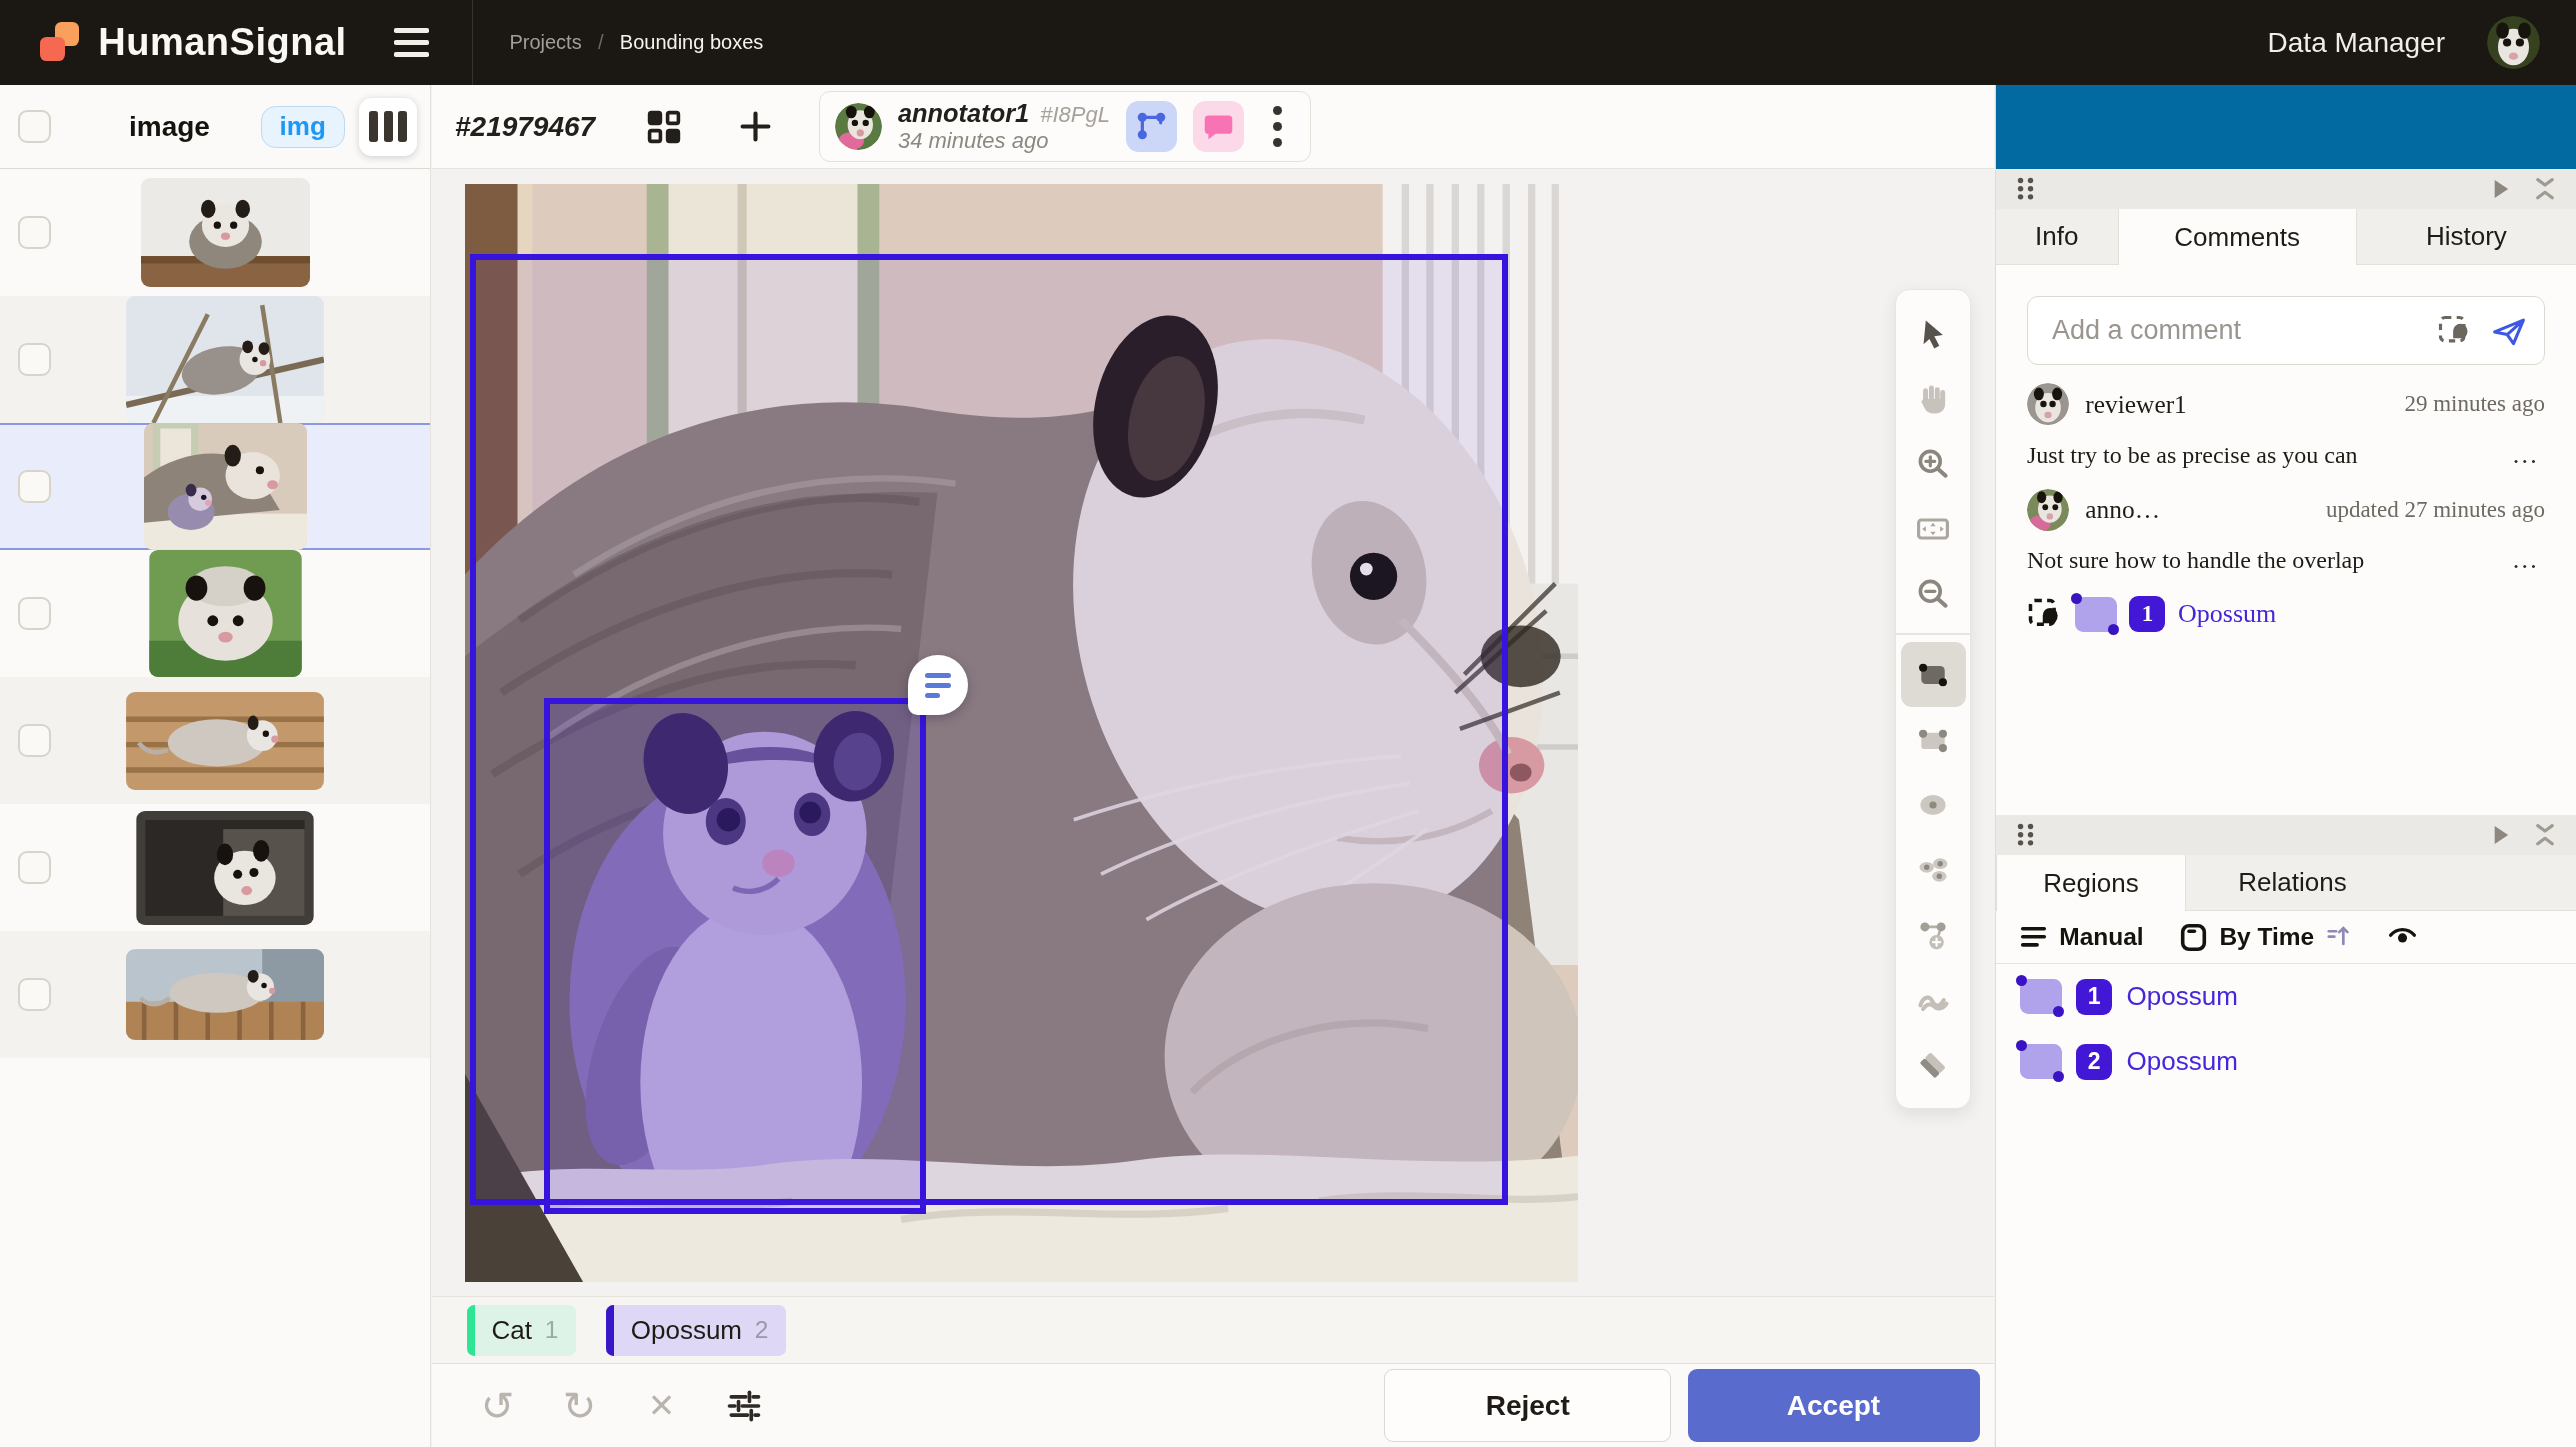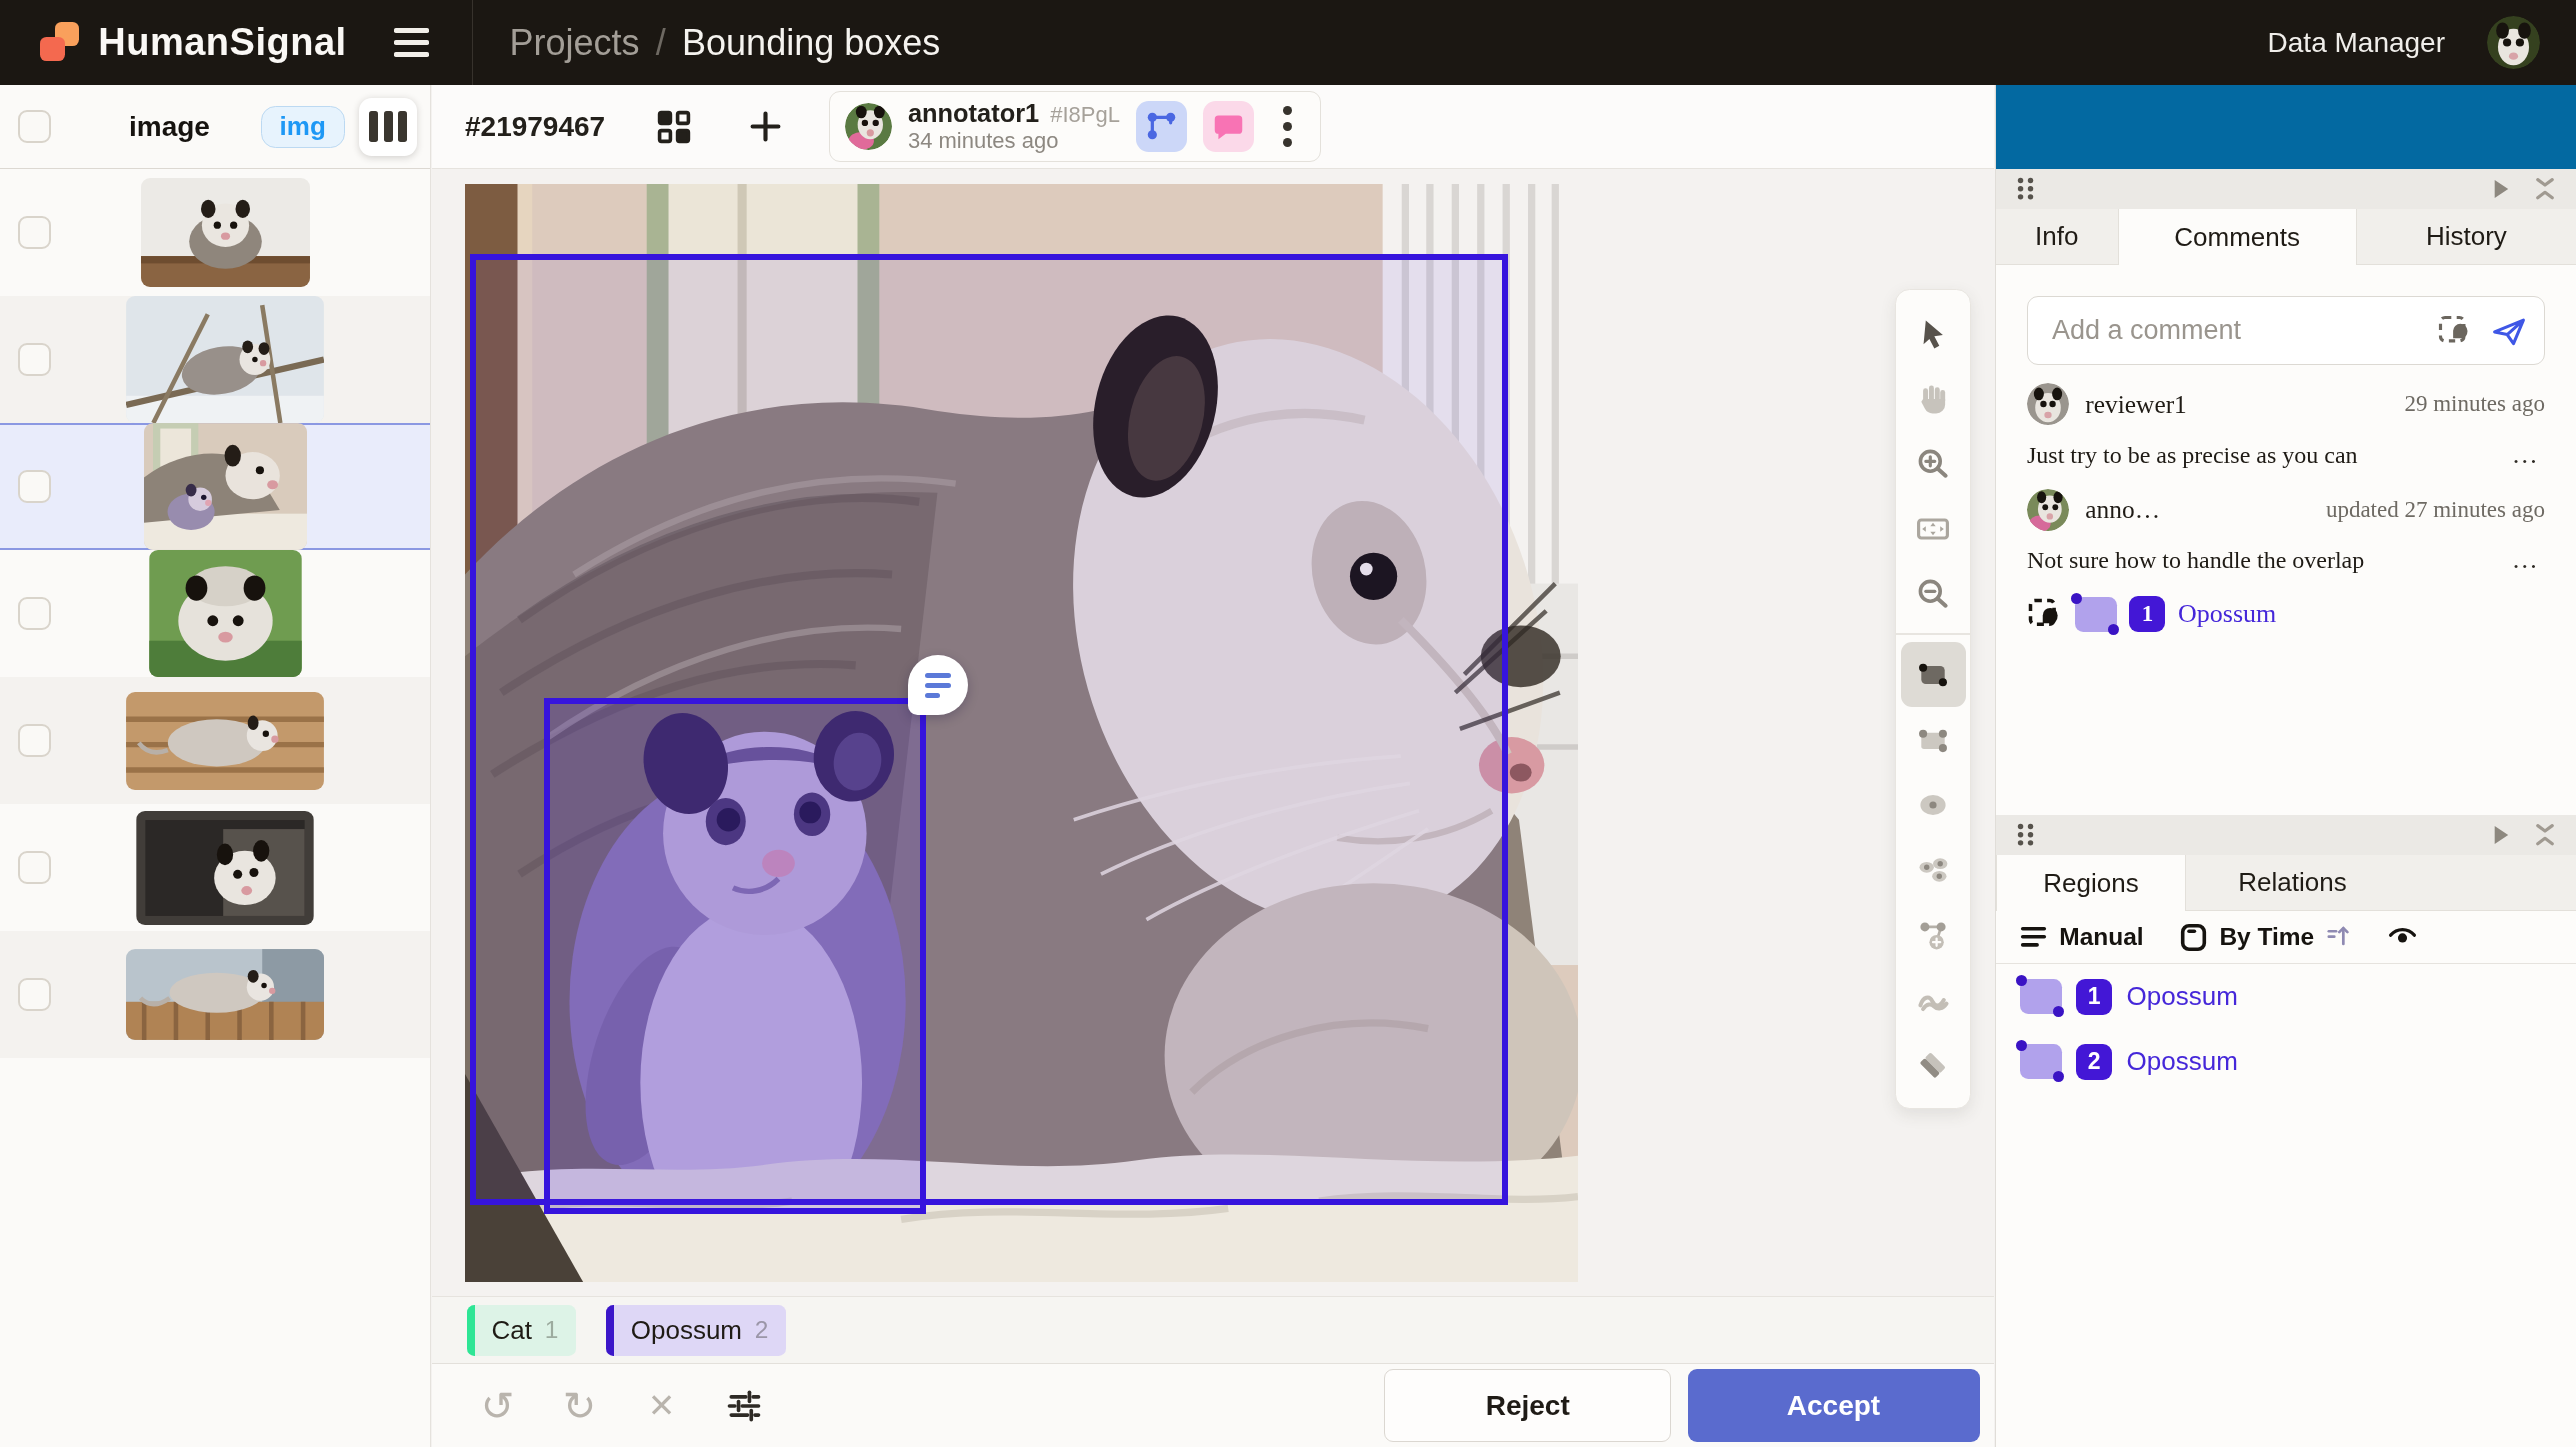--- a/index.html
+++ b/index.html
@@ -9,21 +9,21 @@
   
   .topbar{position:absolute;left:0;top:0;width:2576px;height:85px;background:#1b1712;display:flex;align-items:center;z-index:40;}
   .brand{display:flex;align-items:center;gap:16.3px;padding-left:40px;}
   .logo-mark{position:relative;width:42px;height:42px;}
   .logo-sq1{position:absolute;left:14.5px;top:0;width:24.5px;height:24.5px;border-radius:6.4px;background:#f9a05c;}
   .logo-sq2{position:absolute;left:0;top:15.4px;width:24.5px;height:24.5px;border-radius:6.4px;background:#f4694f;}
   .brand-name{color:#faf8f5;font-size:38px;font-weight:700;letter-spacing:0.5px;}
   .hamburger{margin-left:47px;width:40px;height:40px;display:flex;flex-direction:column;justify-content:center;gap:6.4px;cursor:pointer;}
   .hamburger span{display:block;width:35px;height:5.4px;border-radius:1.8px;background:#f2efe9;}
   .topbar-divider{width:1.8px;height:85px;background:#37322c;margin-left:38px;}
-  .breadcrumb{display:flex;align-items:center;gap:16.3px;margin-left:36px;font-size:36px;}
+  .breadcrumb{display:flex;align-items:center;gap:16.3px;margin-left:36px;font-size:20px;}
   .bc-root{color:#a39e97;}
   .bc-sep{color:#6e6962;}
   .bc-current{color:#f5f3ef;font-weight:500;}
   .topbar-right{margin-left:auto;display:flex;align-items:center;gap:42px;padding-right:36px;}
   .nav-link{color:#f0eeea;font-size:28px;font-weight:500;}
   .avatar{border-radius:50%;overflow:hidden;flex:none;}
 
   
   .sidebar{position:absolute;left:0;top:85px;width:431px;height:1362px;background:#fbfaf8;border-right:1.8px solid #e5e2dd;box-sizing:border-box;}
   .sidebar-header{height:84px;display:flex;align-items:center;padding:0 12.7px 0 18px;border-bottom:1.8px solid #dcd8d2;box-sizing:border-box;background:#fbfaf8;}
@@ -34,21 +34,21 @@
   .cols-btn i{display:block;width:9px;height:31px;background:#3a362f;border-radius:2.7px;}
   .srow{height:127px;display:flex;align-items:center;padding-left:18px;box-sizing:border-box;}
   .srow.odd{background:#fbfaf8;}
   .srow.even{background:#f4f2ef;}
   .srow.selected{background:#e9ecfb;border-top:2.7px solid #8b98e2;border-bottom:2.7px solid #8b98e2;}
   .thumbwrap{flex:1;display:flex;justify-content:center;padding-right:31px;}
   .thumb{border-radius:9px;overflow:hidden;display:block;}
 
   
   .mid{position:absolute;left:432px;top:85px;width:1562px;height:1362px;display:flex;flex-direction:column;}
-  .task-toolbar{height:84px;background:#fcfbfa;border-bottom:1.8px solid #e6e3de;display:flex;align-items:center;padding-left:33px;box-sizing:border-box;flex:none;}
+  .task-toolbar{height:84px;background:#fcfbfa;border-bottom:1.8px solid #e6e3de;display:flex;align-items:center;padding-left:23px;box-sizing:border-box;flex:none;font-style:italic;}
   .task-id{font-size:28px;font-weight:600;color:#23201b;}
   .tt-icon{margin-left:47px;display:flex;align-items:center;justify-content:center;width:44px;height:44px;cursor:pointer;}
   .ann-card{margin-left:42px;height:69px;border:1.8px solid #e4e1db;border-radius:11px;background:#fdfcfa;display:flex;align-items:center;gap:16.3px;padding:0 14.5px;}
   .ann-name-block{line-height:1.15;}
   .ann-name{font-size:25.4px;font-weight:600;color:#23201b;}
   .ann-tag{font-size:22px;color:#a6a19a;margin-left:11px;font-weight:400;}
   .ann-time{font-size:22px;color:#8d8881;}
   .chip-ic{width:51px;height:51px;border-radius:12.7px;display:flex;align-items:center;justify-content:center;flex:none;cursor:pointer;}
   .chip-blue{background:#ccd7f8;}
   .chip-pink{background:#fbd9e9;}

